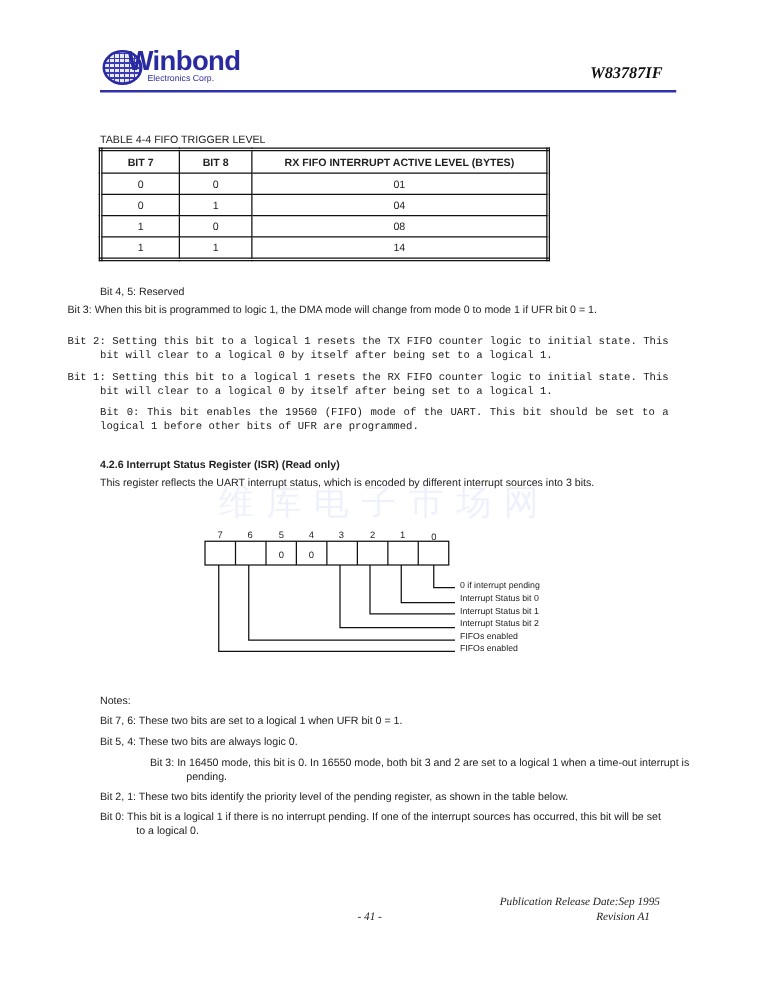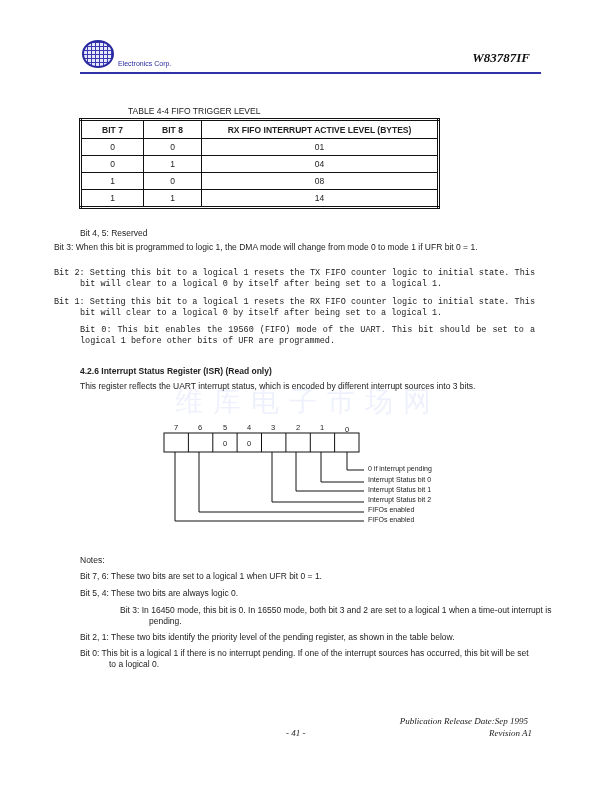--- a/index.html
+++ b/index.html
@@ -12,47 +12,48 @@
                 background:
                   repeating-linear-gradient(0deg, transparent 0 3px, #3a3ab0 3px 4px),
                   repeating-linear-gradient(90deg, transparent 0 3px, #3a3ab0 3px 4px);
                 background-color: #e8e8ff; }
   .logo-word { position: absolute; left: 20px; top: -2px; font: bold 22px "Liberation Sans", sans-serif;
                color: #2a2aa0; letter-spacing: -0.5px; }
   .logo-sub { position: absolute; left: 36px; top: 22px; font: 7px "Liberation Sans", sans-serif; color: #2a2aa0; }
   .doc-id { right: 82px; top: 50px; font: italic bold 13px "Liberation Serif", serif; color: #111; }
   .head-rule { left: 80px; top: 72px; width: 461px; height: 2px; background: #3030a8; }
 
-  .caption { left: 80px; top: 106px; font-size: 8.5px; margin-left: 48px; }
+  .caption { left: 80px; top: 106px; font-size: 8.5px; }
   table.fifo { position: absolute; left: 79px; top: 118px; width: 361px; border-collapse: collapse;
                border: 3px double #111; font-size: 8.5px; }
   table.fifo td, table.fifo th { border: 1px solid #111; text-align: center; height: 16px; padding: 0; }
   table.fifo th { font-weight: bold; height: 17px; }
   table.fifo col.c1 { width: 63px; } table.fifo col.c2 { width: 58px; }
 
   .para { left: 80px; width: 455px; font-size: 8.5px; line-height: 11px; }
   .hang { text-indent: -26px; }
   .hang2 { padding-left: 29px; text-indent: -29px; }
   .justify { text-align: justify; font-family: Liberation Mono, monospace; }
   .sect-title { left: 80px; top: 366px; font-size: 8.5px; font-weight: bold; }
 
   .watermark { left: 175px; top: 383px; font: 28px "DejaVu Serif", serif; color: #1d4ed8; opacity: 0.07; letter-spacing: 10px; }
 
   .diagram { left: 0; top: 0; width: 612px; height: 792px; }
   .diag-label { font-size: 7px; position: absolute; white-space: nowrap; }
 
   .footer-pub { right: 84px; top: 716px; font: italic 9px "Liberation Serif", serif; text-align: right; }
-  .footer-rev { right: 80px; top: 728px; font: italic 9px "Liberation Serif", serif; text-align: right; }
+  .footer-rev { right: 92px; top: 728px; font: italic 9px "Liberation Serif", serif; text-align: right; }
   .footer-page { left: 286px; top: 728px; font: italic 9px "Liberation Serif", serif; text-align: right; }
 </style>
 </head>
 <body>
 
 <div class="abs logo">
   <div class="logo-globe"></div>
+  <span class="logo-word">Winbond</span>
   <span class="logo-sub">Electronics Corp.</span>
 </div>
 <div class="abs doc-id">W83787IF</div>
 <div class="abs head-rule"></div>
 
 <div class="abs caption">TABLE 4-4  FIFO TRIGGER LEVEL</div>
 <table class="fifo">
   <colgroup>
       <col class="c1">
       <col class="c2">

